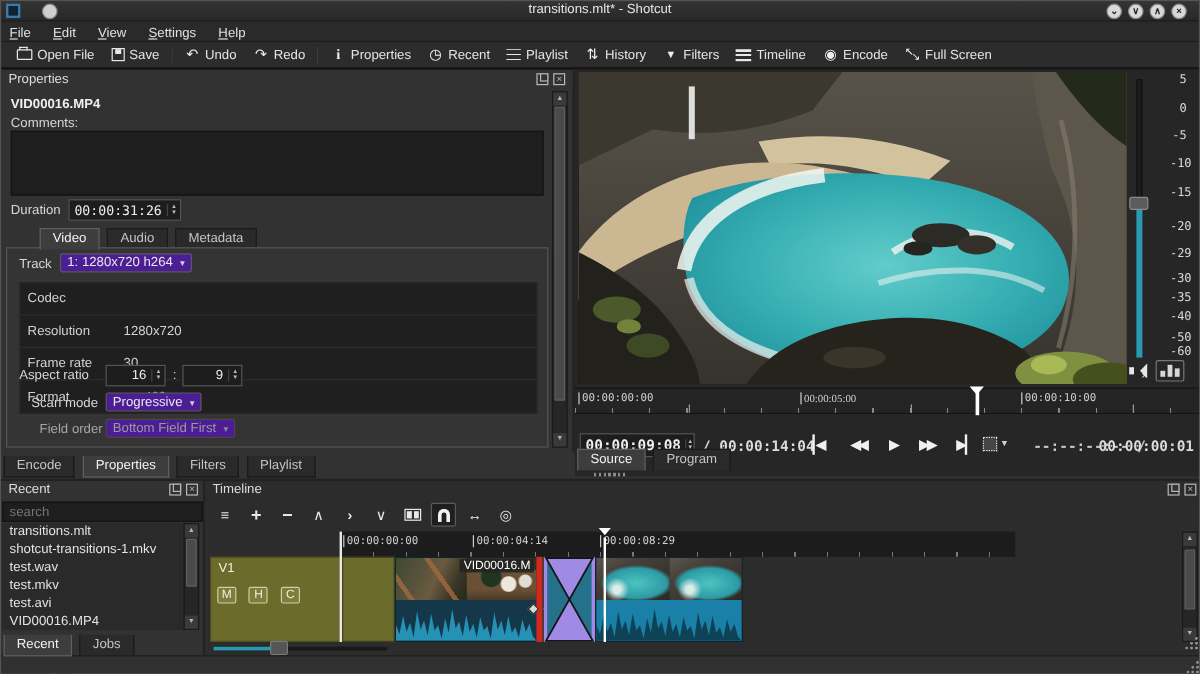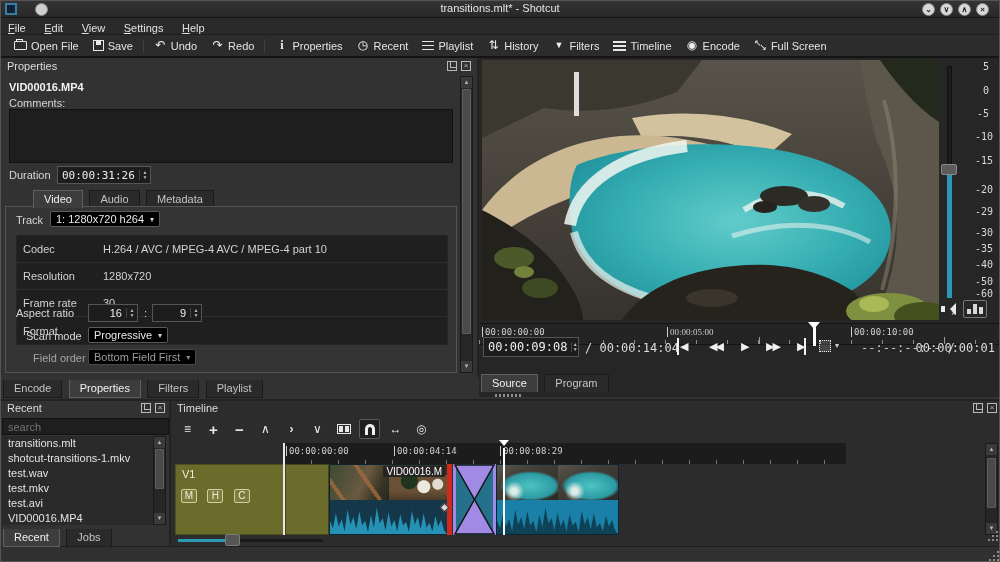--- a/index.html
+++ b/index.html
@@ -41,21 +41,21 @@
 
   .well { background:#1e1e1e; border:1px solid #121212; }
   .label { font-size:11px; color:#d6d6d6; }
   .mono { font-family:"DejaVu Sans Mono",monospace; }
 
   .spinbox { background:#1d1d1d; border:1px solid #555; color:#eee; font-size:11px; display:flex; align-items:center; }
   .spinval { flex:1; padding:0 4px; }
   .spincol { width:11px; display:flex; flex-direction:column; align-items:center; justify-content:center; border-left:1px solid #444; }
   .spincol span { font-size:5px; line-height:5px; color:#bbb; }
 
-  .dropdown { background:#000000; border:1px solid #5a5a5a; border-radius:2px; color:#e8e8e8; font-size:11px; padding:1px 5px; display:inline-flex; gap:6px; align-items:center; }
+  .dropdown { background:#4c1d95; border:1px solid #5a5a5a; border-radius:2px; color:#e8e8e8; font-size:11px; padding:1px 5px; display:inline-flex; gap:6px; align-items:center; }
   .dropdown .caret { font-size:8px; color:#cfcfcf; }
   .dropdown.dim { color:#9a9a9a; border-color:#474747; }
   .dropdown.dim .caret { color:#8a8a8a; }
 
   .tab { display:inline-block; font-size:11px; color:#c4c4c4; background:#2a2a2a; border:1px solid #1a1a1a; border-bottom:none; padding:2px 10px 3px 10px; margin-right:2px; }
   .tab.active { background:#3d3d3d; border-color:#5f5f5f; color:#f2f2f2; position:relative; z-index:2; }
   .tab.bottom { border:1px solid #1a1a1a; border-top:none; }
   .tab.bottom.active { border-color:#5f5f5f; background:#3d3d3d; }
 
   .scrollbar { position:absolute; width:13px; background:#262626; border:1px solid #1a1a1a; }
@@ -214,21 +214,20 @@
     <div class="abs" style="top:147px;left:4px;width:452px;height:167px;border:1px solid #555;background:#343434;">
       <div class="abs label" style="top:7px;left:10px;">Track</div>
       <div class="abs dropdown" style="top:4px;left:44px;">
         <span>1: 1280x720 h264</span>
           <span class="caret">▾</span>
       </div>
 
       <div class="abs" style="top:28px;left:10px;width:432px;border:1px solid #262626;">
         <div class="inforow">
             <span class="k">Codec</span>
-            <span class="v">H.264 / AVC / MPEG-4 AVC / MPEG-4 part 10</span>
           </div>
         <div class="inforow">
             <span class="k">Resolution</span>
             <span class="v">1280x720</span>
           </div>
         <div class="inforow">
             <span class="k">Frame rate</span>
             <span class="v">30</span>
           </div>
         <div class="inforow" style="border-bottom:none;">
@@ -386,21 +385,21 @@
       <span class="rlabel" style="left:3px;">00:00:00:00</span>
       <span class="rlabel" style="left:188px;font-family:Liberation Serif, serif;">00:00:05:00</span>
       <span class="rlabel" style="left:372px;">00:00:10:00</span>
       <div class="tick" style="left:95px;bottom:0;height:7px;"></div>
       <div class="tick" style="left:280px;bottom:0;height:7px;"></div>
       <div class="tick" style="left:465px;bottom:0;height:7px;"></div>
       <div class="abs" style="left:334px;top:0;width:3px;height:22px;background:#fff;"></div>
       <div class="abs" style="left:329px;top:-2px;width:0;height:0;border:6px solid transparent;border-top:7px solid #fff;"></div>
     </div>
 
-    <div class="abs" style="top:276px;left:0;width:522px;height:26px;">
+    <div class="abs" style="top:300px;left:0;width:522px;height:26px;font-weight:bold;">
       <div class="abs spinbox" style="top:3px;left:4px;width:96px;height:20px;">
         <span class="spinval mono" style="font-size:12px;">00:00:09:08</span>
         <span class="spincol">
             <span>▲</span>
             <span>▼</span>
           </span>
       </div>
       <span class="abs mono" style="top:7px;left:106px;font-size:12px;color:#dcdcdc;">/ 00:00:14:04</span>
 
       <span class="abs transportbtn" style="top:4px;left:198px;border-left:2px solid #f0f0f0;padding-left:1px;">◀</span>

